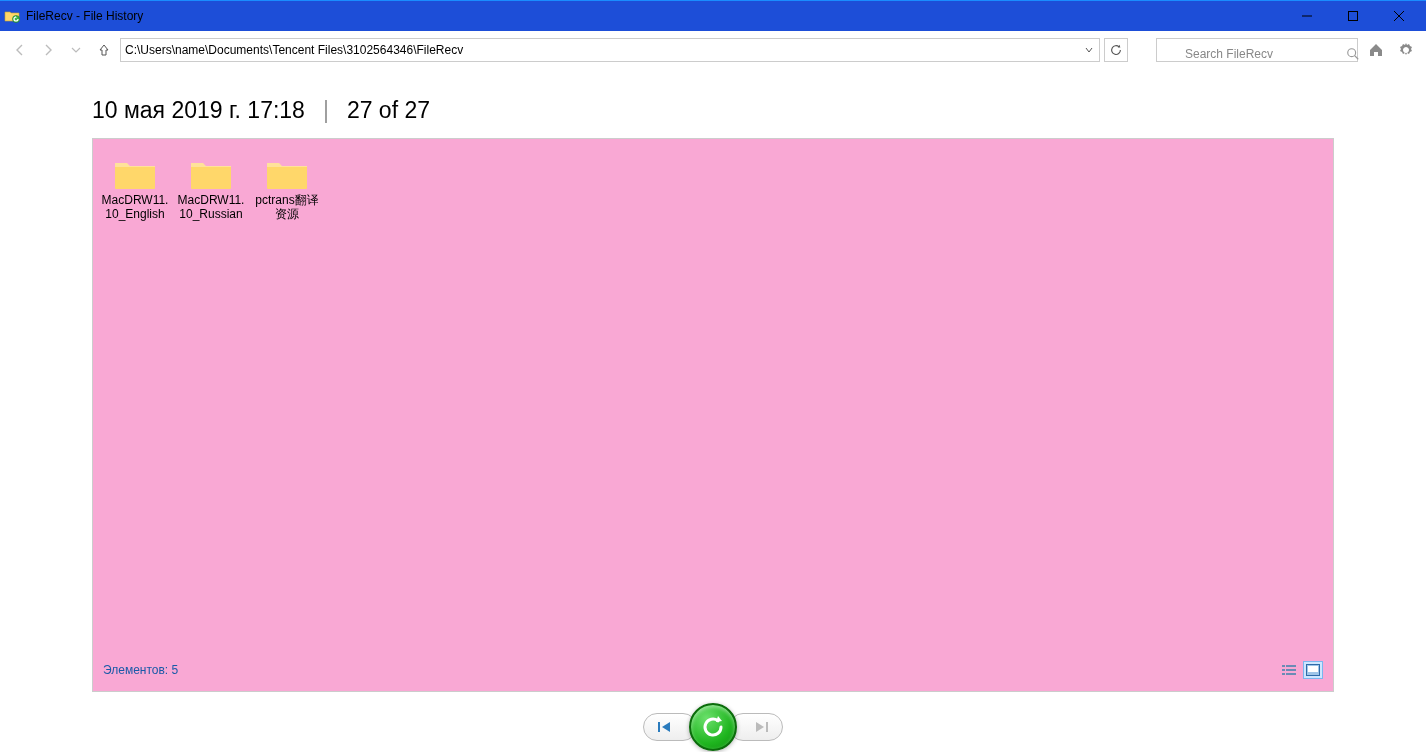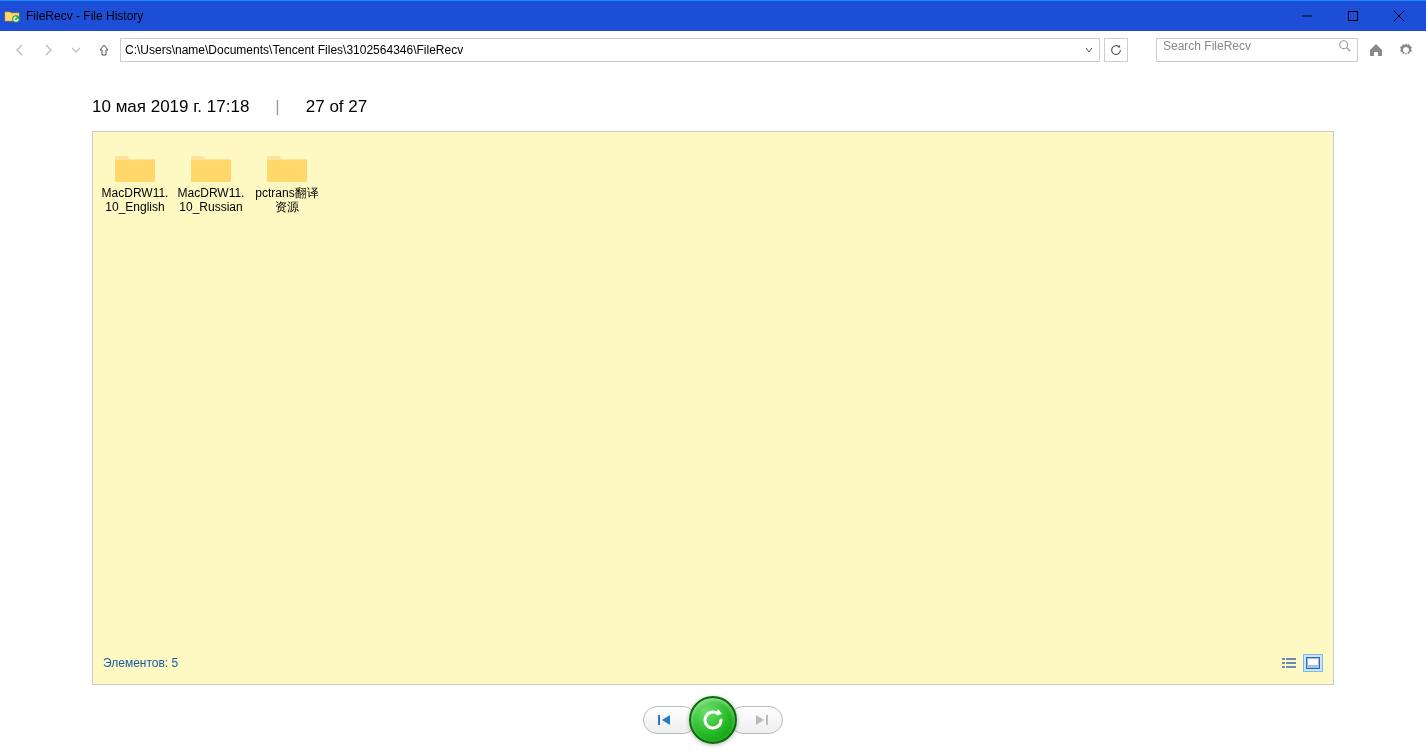--- a/index.html
+++ b/index.html
@@ -71,54 +71,55 @@
   .refresh-btn {
     width:24px;height:24px;
     border:1px solid #ccc;
     display:flex;align-items:center;justify-content:center;
     color:#555;
   }
   .search-box {
     width: 202px;
     height:24px;
     border:1px solid #ccc;
-    display:flex;align-items:flex-start;
+    display:flex;align-items:flex-end;
     color:#777;
     margin-left:24px;
+    padding-left:22px;
   }
   .search-input {
     flex:1;border:none;outline:none;font-size:12px;padding:0 6px;color:#555;
   }
   .search-input::placeholder{color:#888;}
   .search-icon-btn{width:24px;display:flex;align-items:center;justify-content:center;color:#999;}
   .tool-icon {
     width:24px;height:24px;
     display:flex;align-items:center;justify-content:center;
     color:#8a8a8a;
     margin-left:2px;
   }
 
   .content-area {
     padding: 0 0 0 0;
   }
   .snapshot-header {
     padding: 28px 12px 10px 92px;
-    font-size: 17px;
+    font-size: 23px;
     color:#000;
     display:flex;
     align-items:center;
-    gap: 26px;
+    gap: 18px;
   }
   .snapshot-header .sep{color:#999;font-weight:300;}
   .file-panel {
     margin: 4px 92px 0 92px;
     border:1px solid #ccc;
     height: 554px;
     position:relative;
-    background:#fef9c3;
+    background:#f9a8d4;
   }
   .items-grid {
     display:flex;
     flex-wrap:wrap;
     padding: 8px 4px;
     gap: 0;
     align-content: flex-start;
   }
   .folder-item {
     width: 76px;

